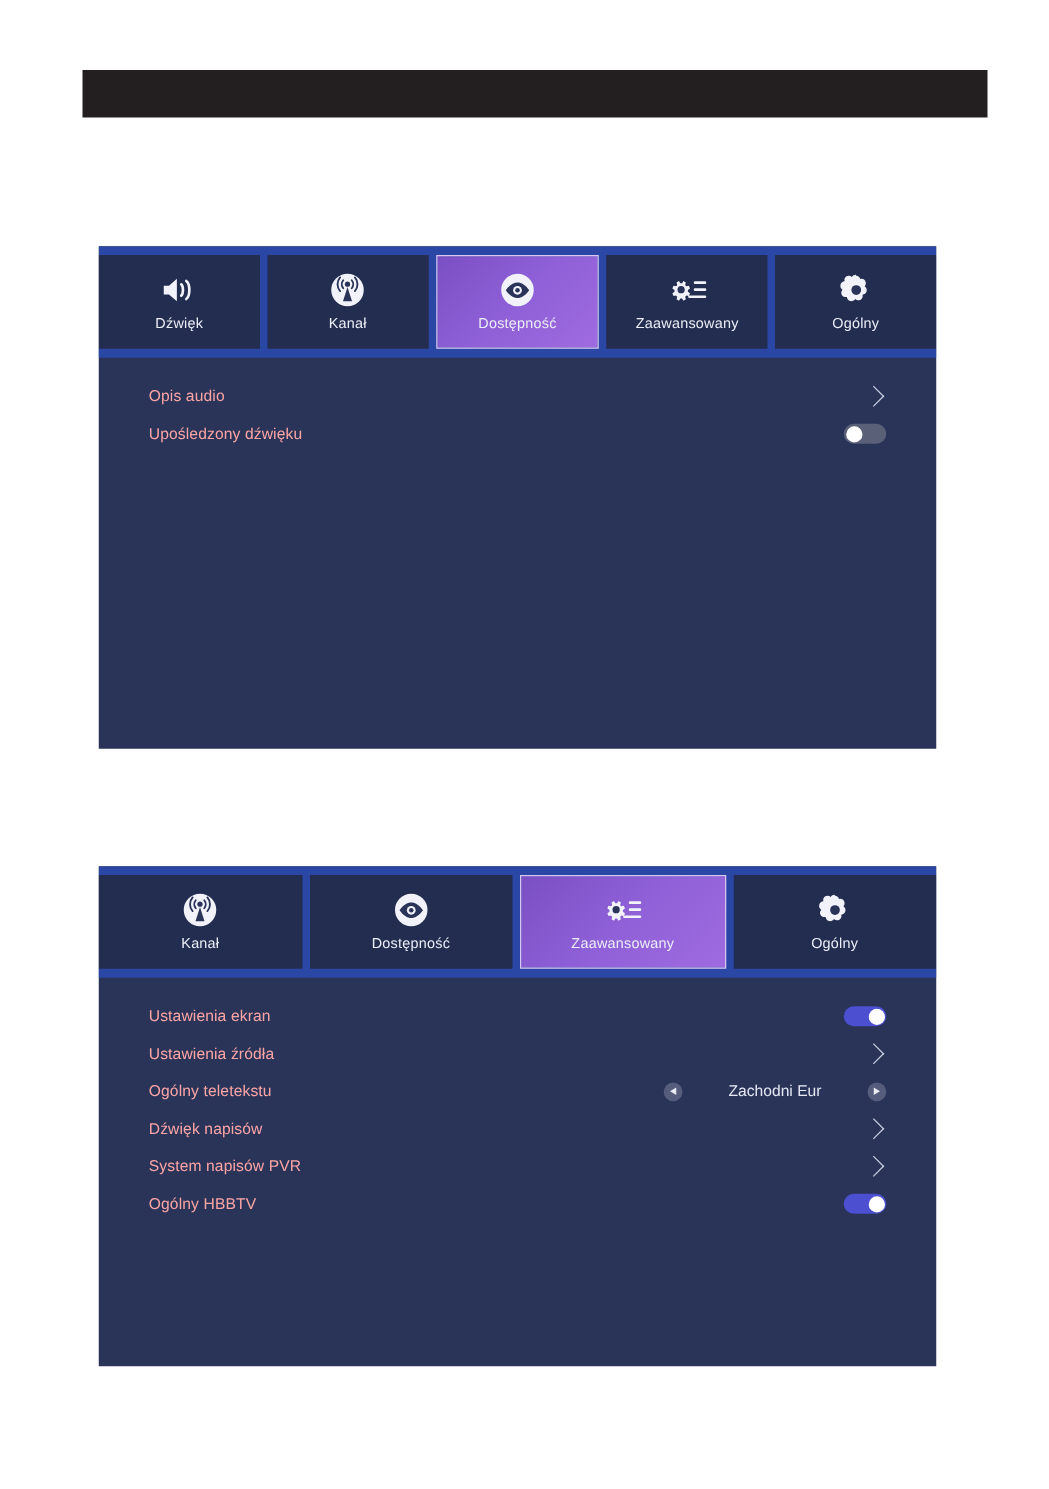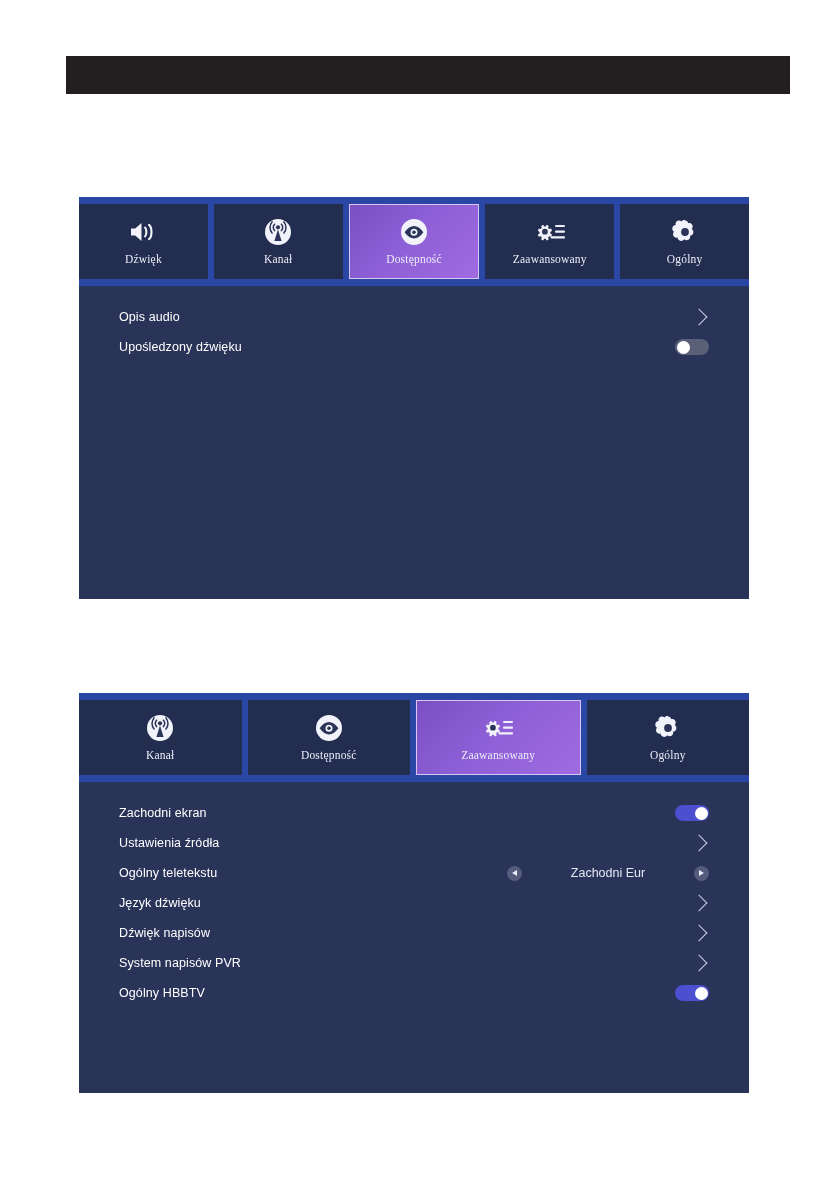--- a/index.html
+++ b/index.html
@@ -59,21 +59,20 @@
     flex: 1 1 0;
     height: 75px;
     margin: 0 3px;
     background: #232d50;
     display: flex;
     flex-direction: column;
     align-items: center;
     justify-content: center;
     box-sizing: border-box;
     z-index: 1;
-    font-family: Liberation Serif, serif;
   }
   .tab:first-child { margin-left: 0; }
   .tab:last-child  { margin-right: 0; }
 
   .tab.active {
     background: linear-gradient(135deg, #7b4fc4 0%, #8d5fd6 45%, #a06be0 100%);
     border: 1px solid #d9c6f2;
   }
 
   .tab .tab-icon {
@@ -97,21 +96,21 @@
   .list {
     padding: 16px 40px 0 40px;
   }
   .row {
     height: 30px;
     display: flex;
     align-items: center;
     justify-content: space-between;
   }
   .row-label {
-    color: #ffffff;
+    color: #fca5a5;
     font-size: 12.5px;
     letter-spacing: 0.1px;
     white-space: nowrap;
   }
   .row-right {
     display: flex;
     align-items: center;
     justify-content: flex-end;
   }
 
@@ -142,21 +141,21 @@
     height: 13px;
     border-radius: 50%;
     background: #ffffff;
   }
   .toggle.on .knob { left: auto; right: 1.5px; }
 
   
   .spinner {
     display: flex;
     align-items: center;
-    gap: 12px;
+    gap: 0;
   }
   .spin-btn {
     width: 15px;
     height: 15px;
     border-radius: 50%;
     background: #565c7c;
     display: flex;
     align-items: center;
     justify-content: center;
     flex: none;
@@ -302,21 +301,21 @@
           <svg width="26" height="26" viewBox="0 0 26 26" fill="none">
       <path d="M13 1.6c1.6 0 2.9 1.1 3.2 2.6 1.5-.5 3.2.1 4 1.5s.6 3.2-.5 4.3c1.3.8 2 2.4 1.6 4s-1.8 2.6-3.3 2.7c.5 1.5-.1 3.2-1.5 4s-3.2.6-4.3-.5c-.8 1.3-2.4 2-4 1.6s-2.6-1.8-2.7-3.3c-1.5.5-3.2-.1-4-1.5s-.6-3.2.5-4.3c-1.3-.8-2-2.4-1.6-4s1.8-2.6 3.3-2.7c-.5-1.5.1-3.2 1.5-4s3.2-.6 4.3.5c.7-1.1 1.9-1.8 3.2-1.8z" fill="#f2f3fa"></path>
       <circle cx="13" cy="13" r="3.9" fill="#2a3459"></circle>
     </svg>
         </div>
         <div class="tab-label">Ogólny</div>
       </div>
     </div>
   <div class="list">
       <div class="row">
-        <div class="row-label">Zachodni ekran</div>
+        <div class="row-label">Ustawienia ekran</div>
         <div class="row-right">
           <div class="toggle on">
             <div class="knob"></div>
           </div>
         </div>
       </div>
       <div class="row">
         <div class="row-label">Ustawienia źródła</div>
         <div class="row-right">
           <div class="chevron"></div>
@@ -330,26 +329,20 @@
               <div class="tri"></div>
             </div>
             <div class="spin-value">Zachodni Eur</div>
             <div class="spin-btn right">
               <div class="tri"></div>
             </div>
           </div>
         </div>
       </div>
       <div class="row">
-        <div class="row-label">Język dźwięku</div>
-        <div class="row-right">
-          <div class="chevron"></div>
-        </div>
-      </div>
-      <div class="row">
         <div class="row-label">Dźwięk napisów</div>
         <div class="row-right">
           <div class="chevron"></div>
         </div>
       </div>
       <div class="row">
         <div class="row-label">System napisów PVR</div>
         <div class="row-right">
           <div class="chevron"></div>
         </div>

